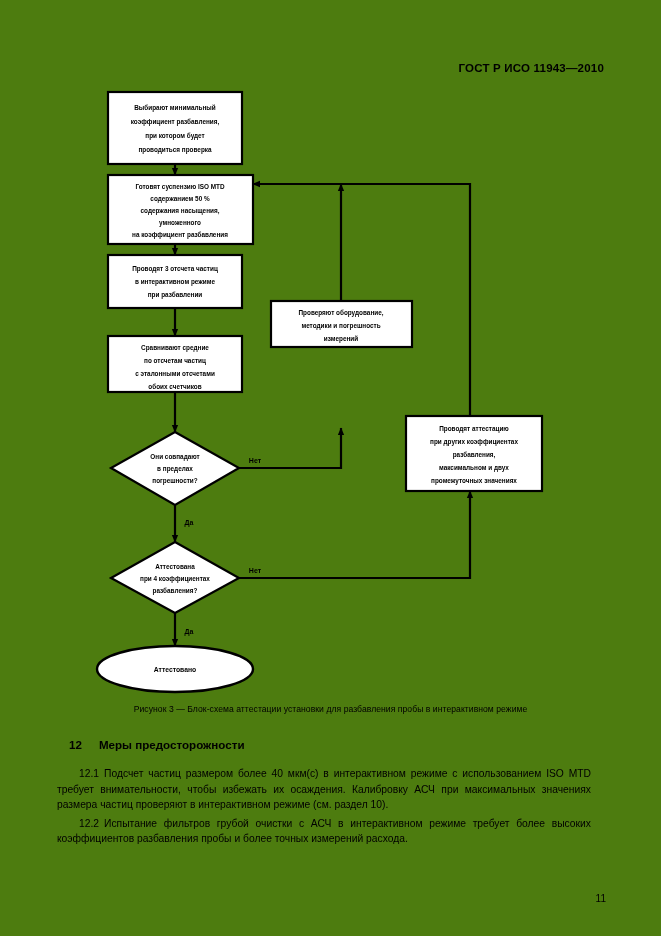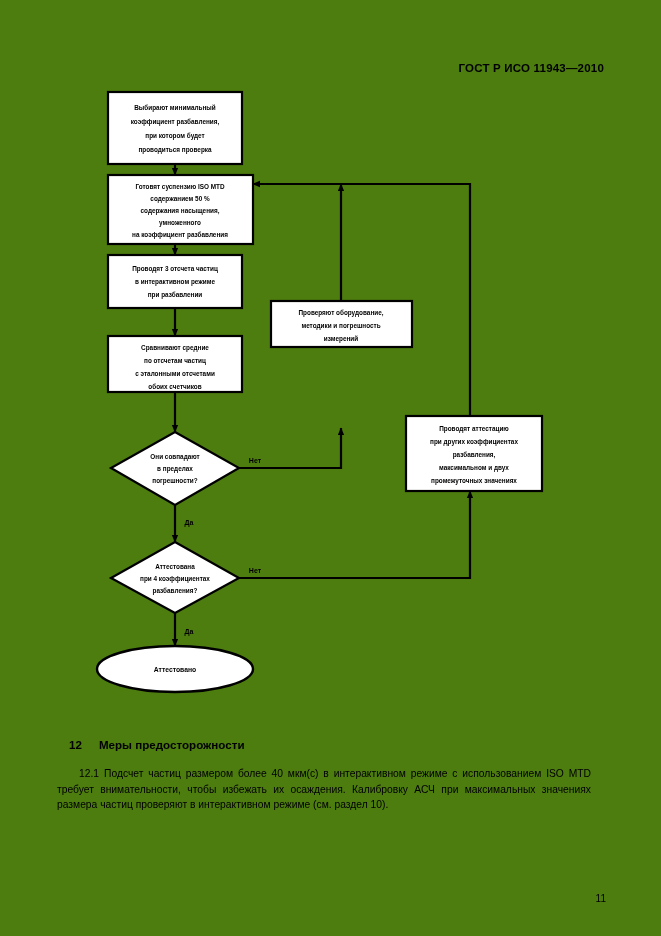--- a/index.html
+++ b/index.html
@@ -217,26 +217,30 @@
       <text class="fc-text" x="175" y="499">при 4 коэффициентах</text>
       <text class="fc-text" x="175" y="511">разбавления?</text>
       <text class="fc-label" x="255" y="493">Нет</text>
       <text class="fc-label" x="189" y="554">Да</text>
 
       <ellipse class="fc-oval" cx="175" cy="589" rx="78" ry="23"></ellipse>
       <text class="fc-text fc-text-lg" x="175" y="590">Аттестовано</text>
     </svg>
   </div>
 
+  <div class="figure-caption">Рисунок 3 — Блок-схема аттестации установки для разбавления пробы в интерактивном режиме</div>
 
   <div class="section-heading">
     <span class="num">12</span><span>Меры предосторожности</span>
   </div>
 
   <div class="body-block">
     <p class="para">
       <span class="indent"></span><span class="pnum">12.1</span><span>Подсчет частиц размером более 40 мкм(с) в интерактивном режиме с использованием ISO MTD требует внимательности, чтобы избежать их осаждения. Калибровку АСЧ при максимальных значениях размера частиц проверяют в интерактивном режиме (см. раздел 10).</span>
     </p>
+    <p class="para">
+      <span class="indent"></span><span class="pnum">12.2</span><span>Испытание фильтров грубой очистки с АСЧ в интерактивном режиме требует более высоких коэффициентов разбавления пробы и более точных измерений расхода.</span>
+    </p>
   </div>
 
   <div class="page-number">11</div>
 
 </div>
 
 </body></html>

